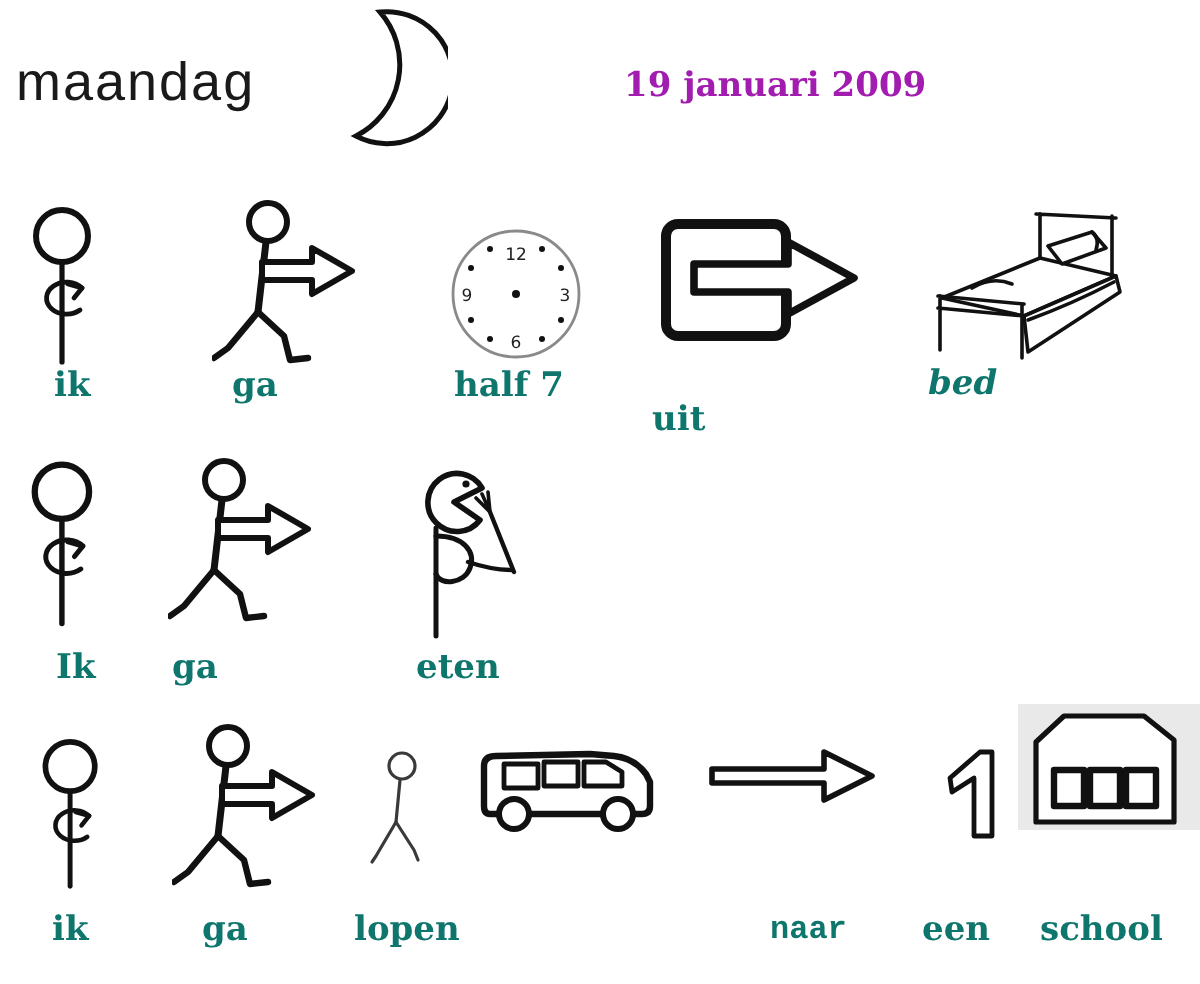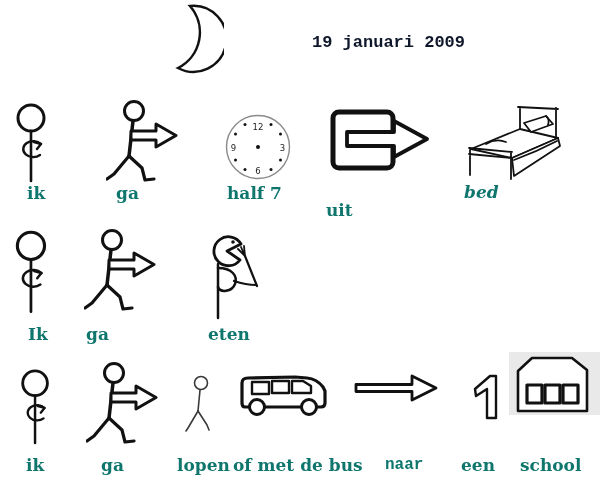--- a/index.html
+++ b/index.html
@@ -1,32 +1,33 @@
 <!DOCTYPE html>
 <html><head>
 <meta charset="utf-8">
 <style>
   html,body{margin:0;padding:0;background:#fff;}
   .canvas{position:relative;width:600px;height:492px;background:#ffffff;overflow:hidden;
           font-family:"DejaVu Serif",serif;color:#151515;}
   .day{position:absolute;left:8px;top:26px;font-family:"Liberation Sans",sans-serif;
        font-size:27px;font-weight:400;color:#1a1a1a;letter-spacing:1px;}
-  .date{position:absolute;left:312px;top:33px;font-size:17px;font-weight:bold;color:#0f172a;font-family:Liberation Mono, monospace;}
+  .date{position:absolute;left:312px;top:33px;font-size:17px;font-weight:bold;color:#a21caf;}
   .sym{position:absolute;}
   .sym svg{display:block;}
   .lbl{position:absolute;font-size:17px;font-weight:bold;color:#0f766e;white-space:nowrap;}
   .lbl-mono{font-family:"Liberation Mono",monospace;font-size:16px;text-align:right;}
   .schoolbg{position:absolute;left:509px;top:352px;width:91px;height:63px;background:#e9e9e9;}
   .clocknum{font-family:"DejaVu Sans",sans-serif;font-size:8.5px;fill:#222;}
 </style>
 </head>
 <body>
 
 <div class="canvas">
 
+  <div class="day">maandag</div>
   <div class="sym" style="left:152px;top:2px;">
     <svg width="72" height="78" viewBox="0 0 72 78">
       <path d="M38,4 A33,33 0 1 1 26,66 A40,40 0 0 0 38,4 Z" fill="#fff" stroke="#111" stroke-width="2.5"></path>
     </svg>
   </div>
   <div class="date">19 januari 2009</div>
 
   <div class="sym" style="left:10px;top:103px;">
     <svg width="44" height="80" viewBox="0 0 44 80" fill="none" stroke="#111" stroke-linecap="round">
       <circle cx="21" cy="15" r="13" stroke-width="3" fill="#fff"></circle>
@@ -160,21 +161,20 @@
   <div class="sym" style="left:237px;top:373px;">
     <svg width="92" height="46" viewBox="0 0 92 46" fill="none" stroke="#111" stroke-linecap="round" stroke-linejoin="round">
       <path d="M8,34 Q5,34 5,30 L5,10 Q5,5 11,5 L58,4 L70,5 Q80,6 86,14 L88,18 L88,30 Q88,34 84,34 Z" fill="#fff" stroke-width="3.2"></path>
       <rect x="15" y="9" width="17" height="12" stroke-width="2.4" fill="#fff"></rect>
       <rect x="35" y="8" width="17" height="12" stroke-width="2.4" fill="#fff"></rect>
       <path d="M55,8 L66,8 L74,13 L74,20 L55,20 Z" stroke-width="2.4" fill="#fff"></path>
       <circle cx="20" cy="34" r="7.5" stroke-width="3" fill="#fff"></circle>
       <circle cx="72" cy="34" r="7.5" stroke-width="3" fill="#fff"></circle>
     </svg>
   </div>
-  <div class="lbl" style="left:233px;top:455px;">of met de bus</div>
 
   <div class="sym" style="left:353px;top:371px;">
     <svg width="86" height="34" viewBox="0 0 86 34">
       <path d="M3,13.5 H59 V5 L83,17 L59,29 V20.5 H3 Z" fill="#fff" stroke="#111" stroke-width="2.8" stroke-linejoin="round"></path>
     </svg>
   </div>
   <div class="lbl lbl-mono" style="left:385px;top:456px;">naar</div>
 
   <div class="sym" style="left:468px;top:374px;">
     <svg width="32" height="46" viewBox="0 0 32 46">

